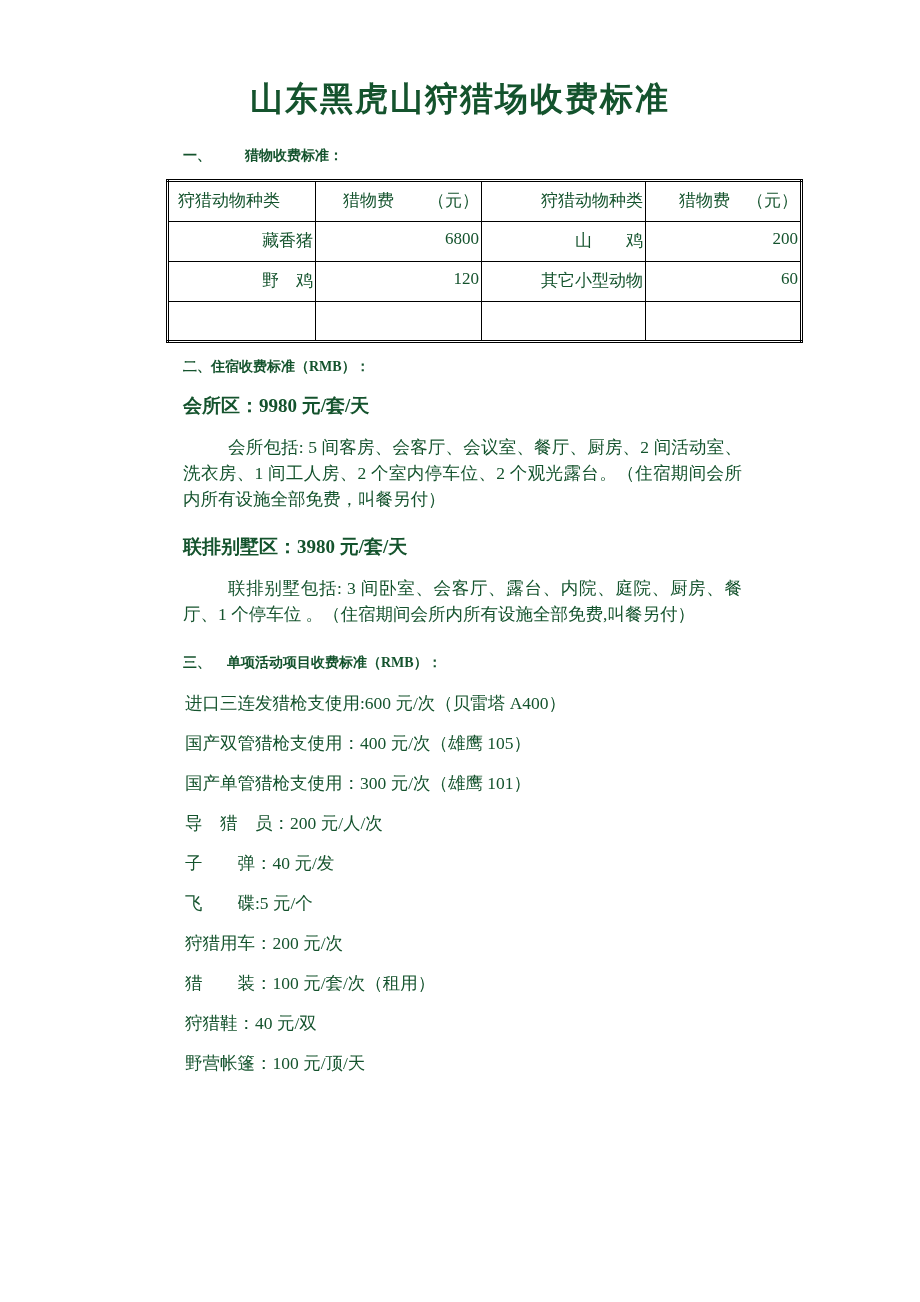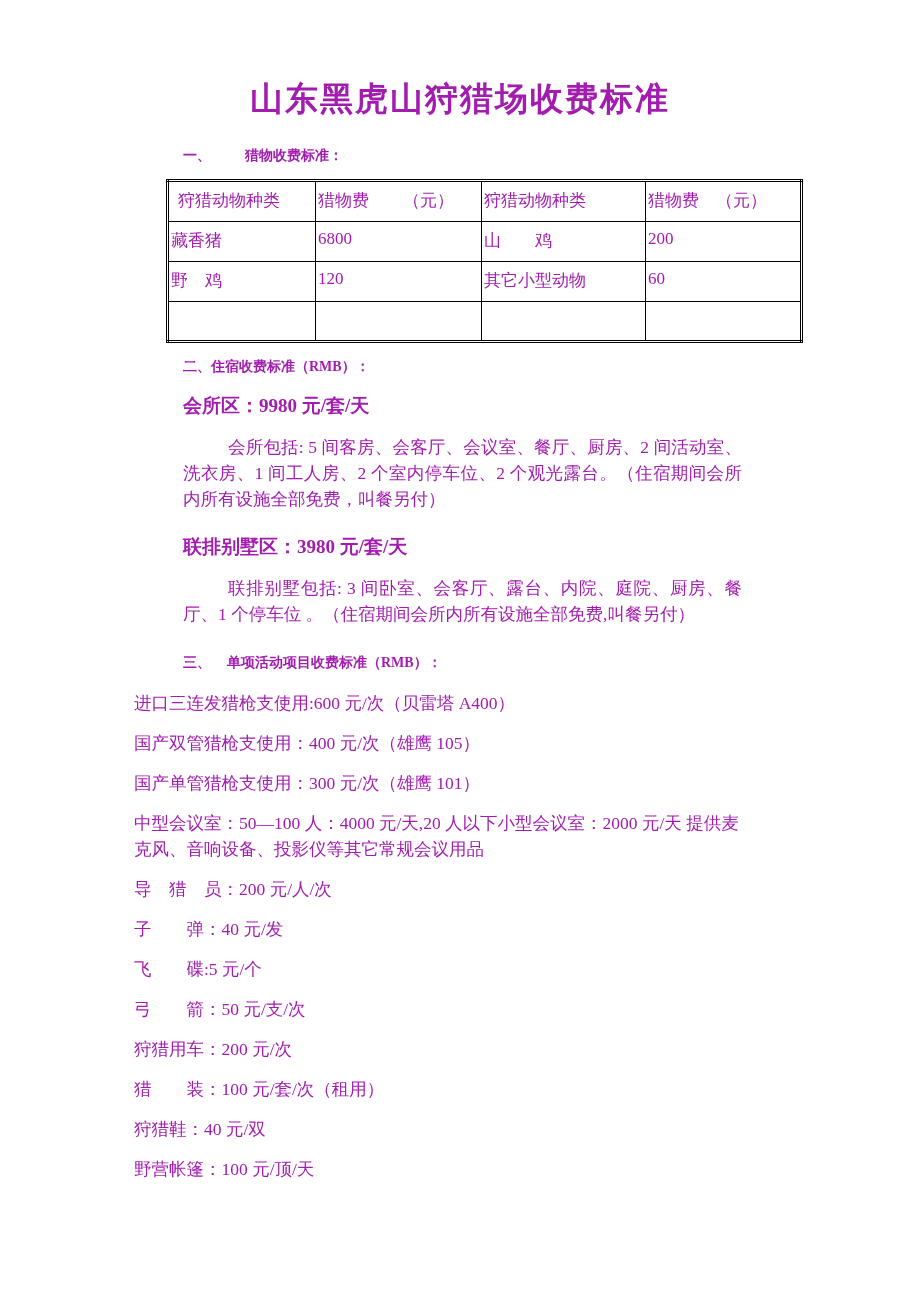--- a/index.html
+++ b/index.html
@@ -6,21 +6,21 @@
     margin: 0;
     padding: 0;
     background: #ffffff;
   }
   .page {
     position: relative;
     width: 764px;
     height: 1302px;
     margin: 0 auto;
     background: #ffffff;
-    color: #a21caf;
+    color: #14532d;
     font-family: "Liberation Serif", "DejaVu Serif", serif;
     box-sizing: border-box;
     overflow: hidden;
   }
   .doc-title {
     margin: 0;
     padding-top: 76px;
     text-align: center;
     font-size: 33px;
     line-height: 46px;
@@ -46,21 +46,21 @@
     border: 3px double #000000;
     font-size: 17px;
   }
   .price-table col.c1 { width: 148px; }
   .price-table col.c2 { width: 166px; }
   .price-table col.c3 { width: 164px; }
   .price-table col.c4 { width: 156px; }
   .price-table th, .price-table td {
     border: 1px solid #000000;
     font-weight: normal;
-    text-align: left;
+    text-align: right;
     vertical-align: top;
     padding: 7px 2px 0 2px;
     height: 34px;
     box-sizing: border-box;
     overflow: hidden;
     white-space: nowrap;
   }
   .price-table th { height: 41px; }
   .price-table td { height: 40px; }
   .price-table th.th-left { text-align: left; padding-left: 9px; }
@@ -74,21 +74,21 @@
   .villa-price-line { margin-top: 22px; }
   .para {
     margin: 15px 100px 0 105px;
     font-size: 17.5px;
     line-height: 26px;
     text-indent: 45px;
     text-align: justify;
   }
   .fee-list { margin: 2px 0 0 0; }
   .fee-item {
-    margin: 14px 95px 0 56px;
+    margin: 14px 95px 0 107px;
     font-size: 17.5px;
     line-height: 26px;
   }
   .fee-item:first-child { margin-top: 16px; }
 </style>
 </head>
 <body>
 
 <div class="page">
 
@@ -142,24 +142,22 @@
   <p class="price-line villa-price-line">联排别墅区：3980 元/套/天</p>
 
   <p class="para">联排别墅包括: 3 间卧室、会客厅、露台、内院、庭院、厨房、餐厅、1 个停车位 。（住宿期间会所内所有设施全部免费,叫餐另付）</p>
 
   <p class="sec-heading sec3-heading"><span class="sec-num-3">三、</span><span>单项活动项目收费标准（RMB）：</span></p>
 
   <div class="fee-list">
       <p class="fee-item">进口三连发猎枪支使用:600 元/次（贝雷塔 A400）</p>
       <p class="fee-item">国产双管猎枪支使用：400 元/次（雄鹰 105）</p>
       <p class="fee-item">国产单管猎枪支使用：300 元/次（雄鹰 101）</p>
-      <p class="fee-item">中型会议室：50—100 人：4000 元/天,20 人以下小型会议室：2000 元/天 提供麦克风、音响设备、投影仪等其它常规会议用品</p>
       <p class="fee-item">导　猎　员：200 元/人/次</p>
       <p class="fee-item">子　　弹：40 元/发</p>
       <p class="fee-item">飞　　碟:5 元/个</p>
-      <p class="fee-item">弓　　箭：50 元/支/次</p>
       <p class="fee-item">狩猎用车：200 元/次</p>
       <p class="fee-item">猎　　装：100 元/套/次（租用）</p>
       <p class="fee-item">狩猎鞋：40 元/双</p>
       <p class="fee-item">野营帐篷：100 元/顶/天</p>
     </div>
 
 </div>
 
 </body></html>

